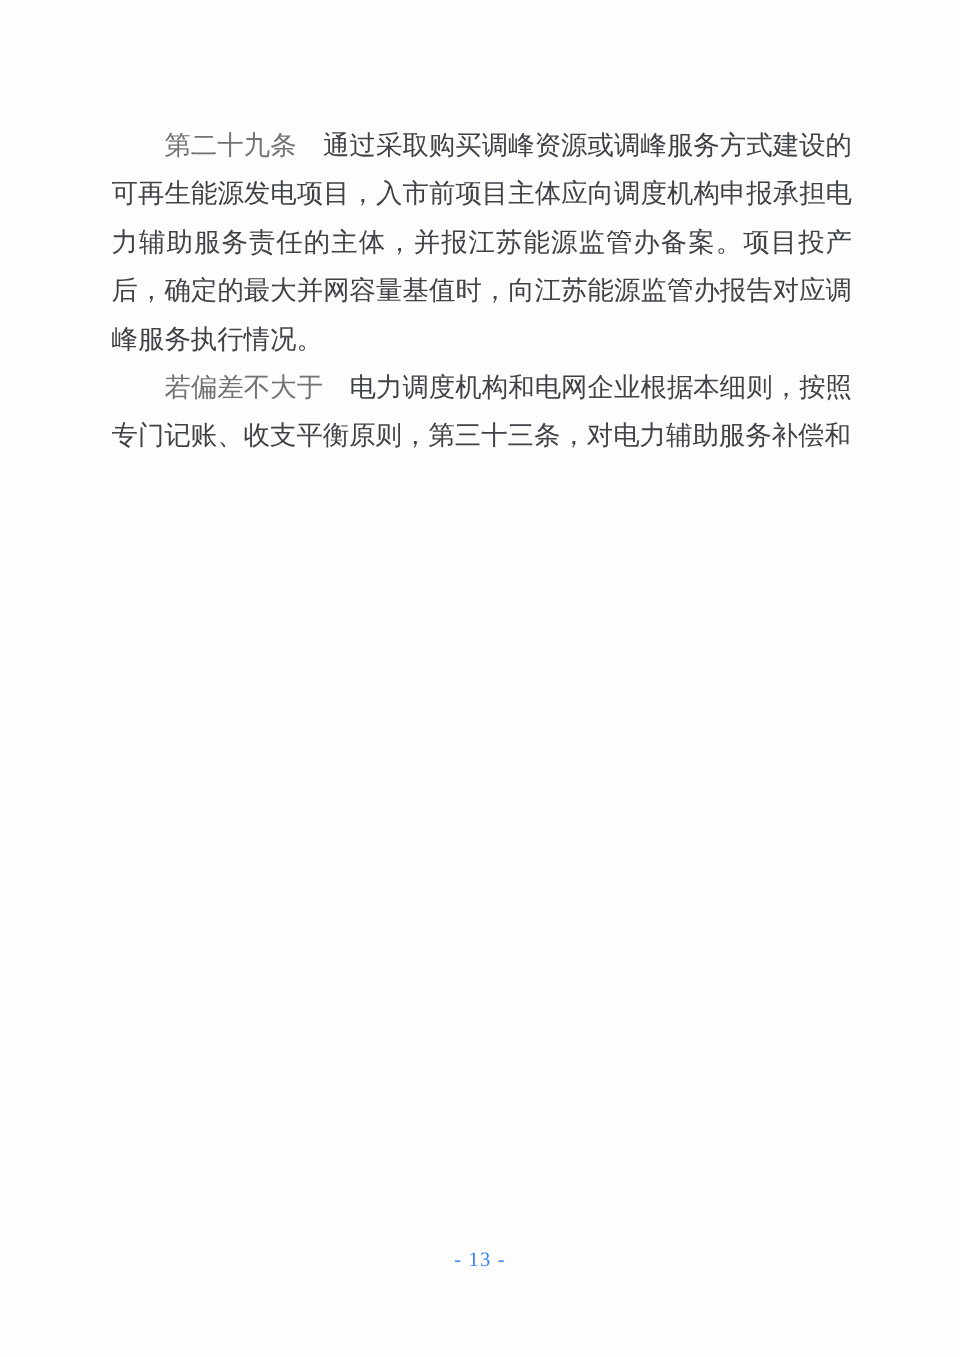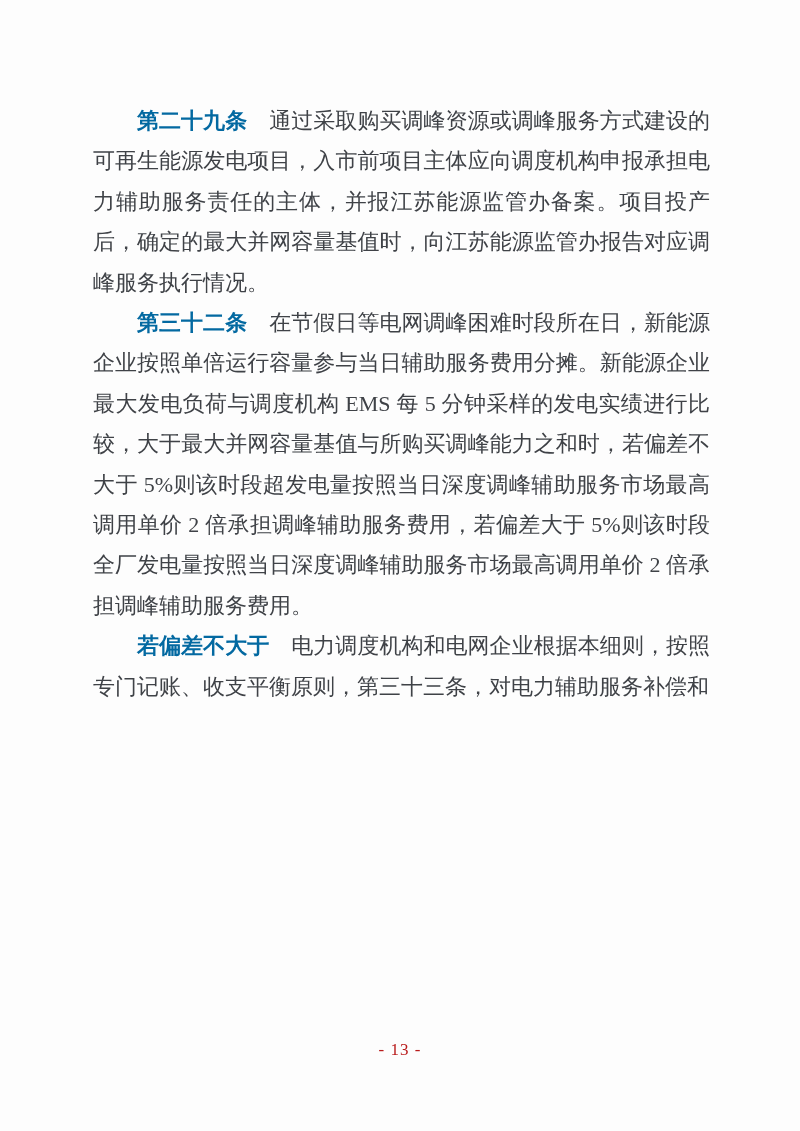--- a/index.html
+++ b/index.html
@@ -23,38 +23,37 @@
   }
   p.article {
     margin: 0;
     font-size: 22px;
     line-height: 40.4px;
     text-align: justify;
     text-indent: 2em;
     color: #3f4247;
   }
   .article-no {
-    font-weight: 700;
-    color: #0369a1;
+    font-weight: 400;
+    color: #737373;
     margin-right: 1em;
   }
   .footer {
     position: absolute;
     top: 1040px;
     left: 0;
     width: 100%;
     text-align: center;
     font-size: 17px;
     letter-spacing: 1px;
-    color: #b91c1c;
+    color: #3b82f6;
   }
 </style>
 </head>
 <body>
 
 <div class="page">
   <div class="content">
     <p class="article"><span class="article-no">第二十九条</span><span>通过采取购买调峰资源或调峰服务方式建设的可再生能源发电项目，入市前项目主体应向调度机构申报承担电力辅助服务责任的主体，并报江苏能源监管办备案。项目投产后，确定的最大并网容量基值时，向江苏能源监管办报告对应调峰服务执行情况。</span></p>
-    <p class="article"><span class="article-no">第三十二条</span><span>在节假日等电网调峰困难时段所在日，新能源企业按照单倍运行容量参与当日辅助服务费用分摊。新能源企业最大发电负荷与调度机构 EMS 每 5 分钟采样的发电实绩进行比较，大于最大并网容量基值与所购买调峰能力之和时，若偏差不大于 5%则该时段超发电量按照当日深度调峰辅助服务市场最高调用单价 2 倍承担调峰辅助服务费用，若偏差大于 5%则该时段全厂发电量按照当日深度调峰辅助服务市场最高调用单价 2 倍承担调峰辅助服务费用。</span></p>
     <p class="article"><span class="article-no">若偏差不大于</span><span>电力调度机构和电网企业根据本细则，按照专门记账、收支平衡原则，第三十三条，对电力辅助服务补偿和</span></p>
   </div>
   <div class="footer">- 13 -</div>
 </div>
 
 </body></html>

